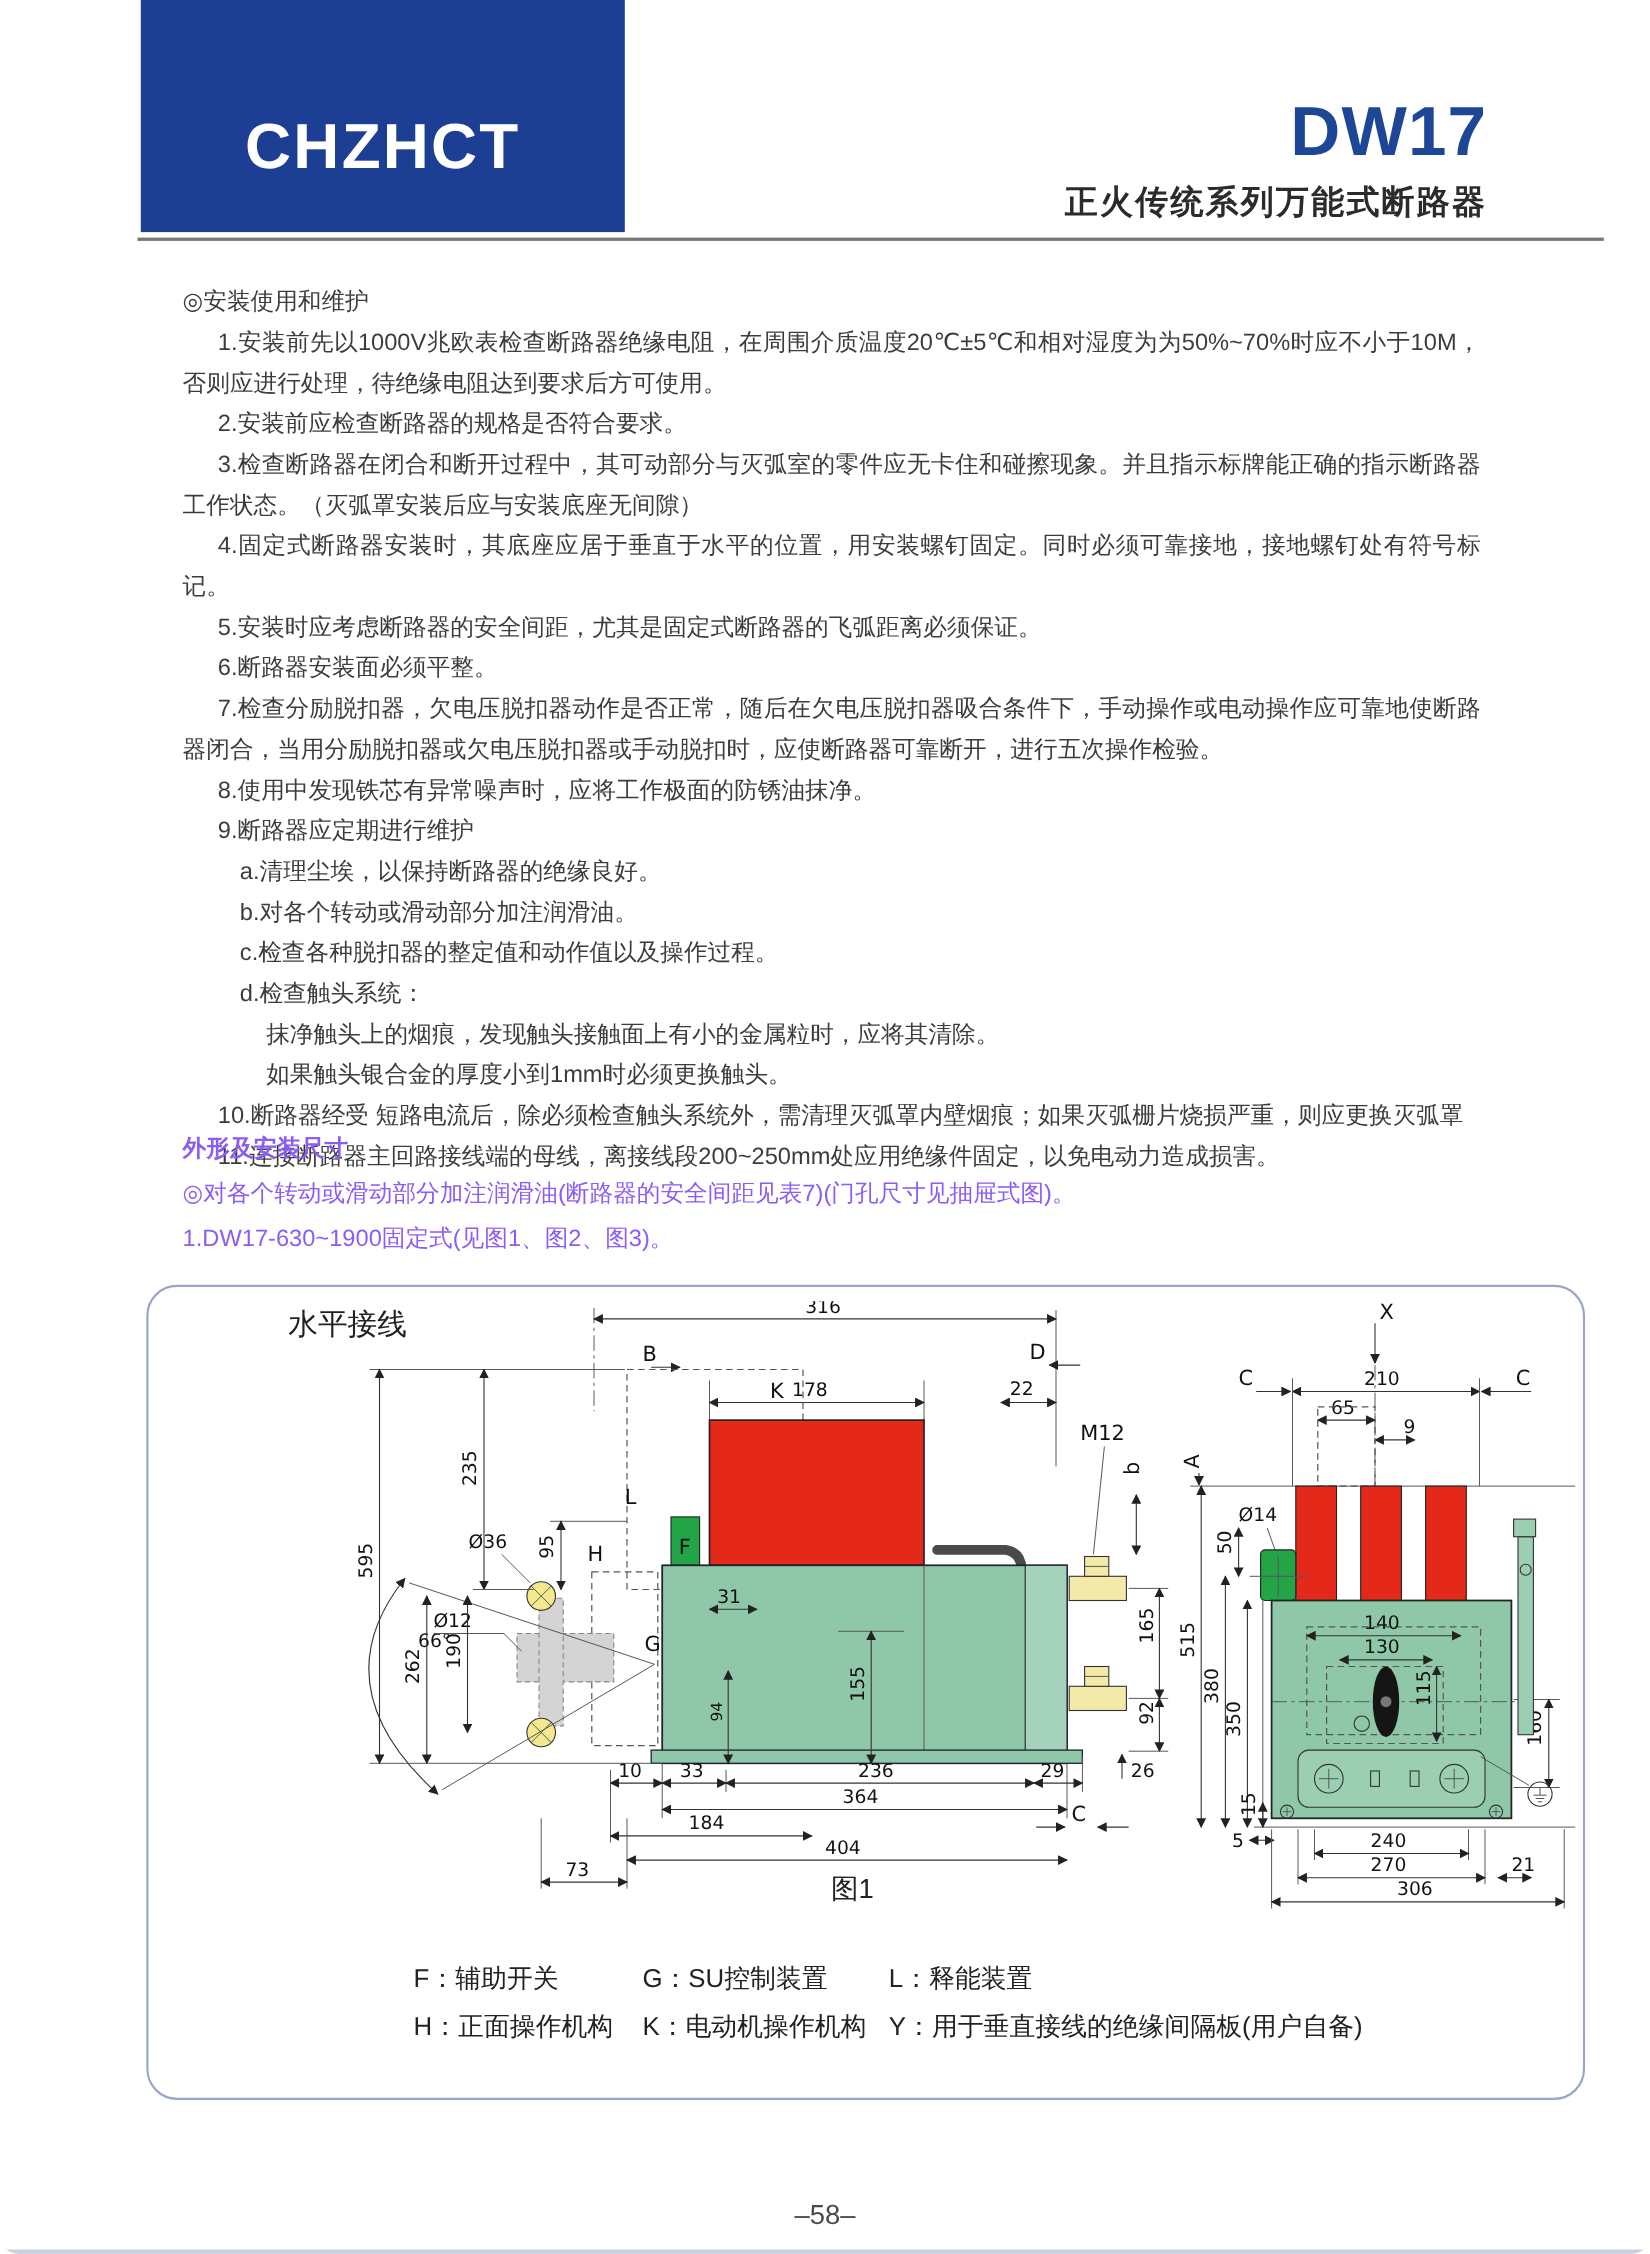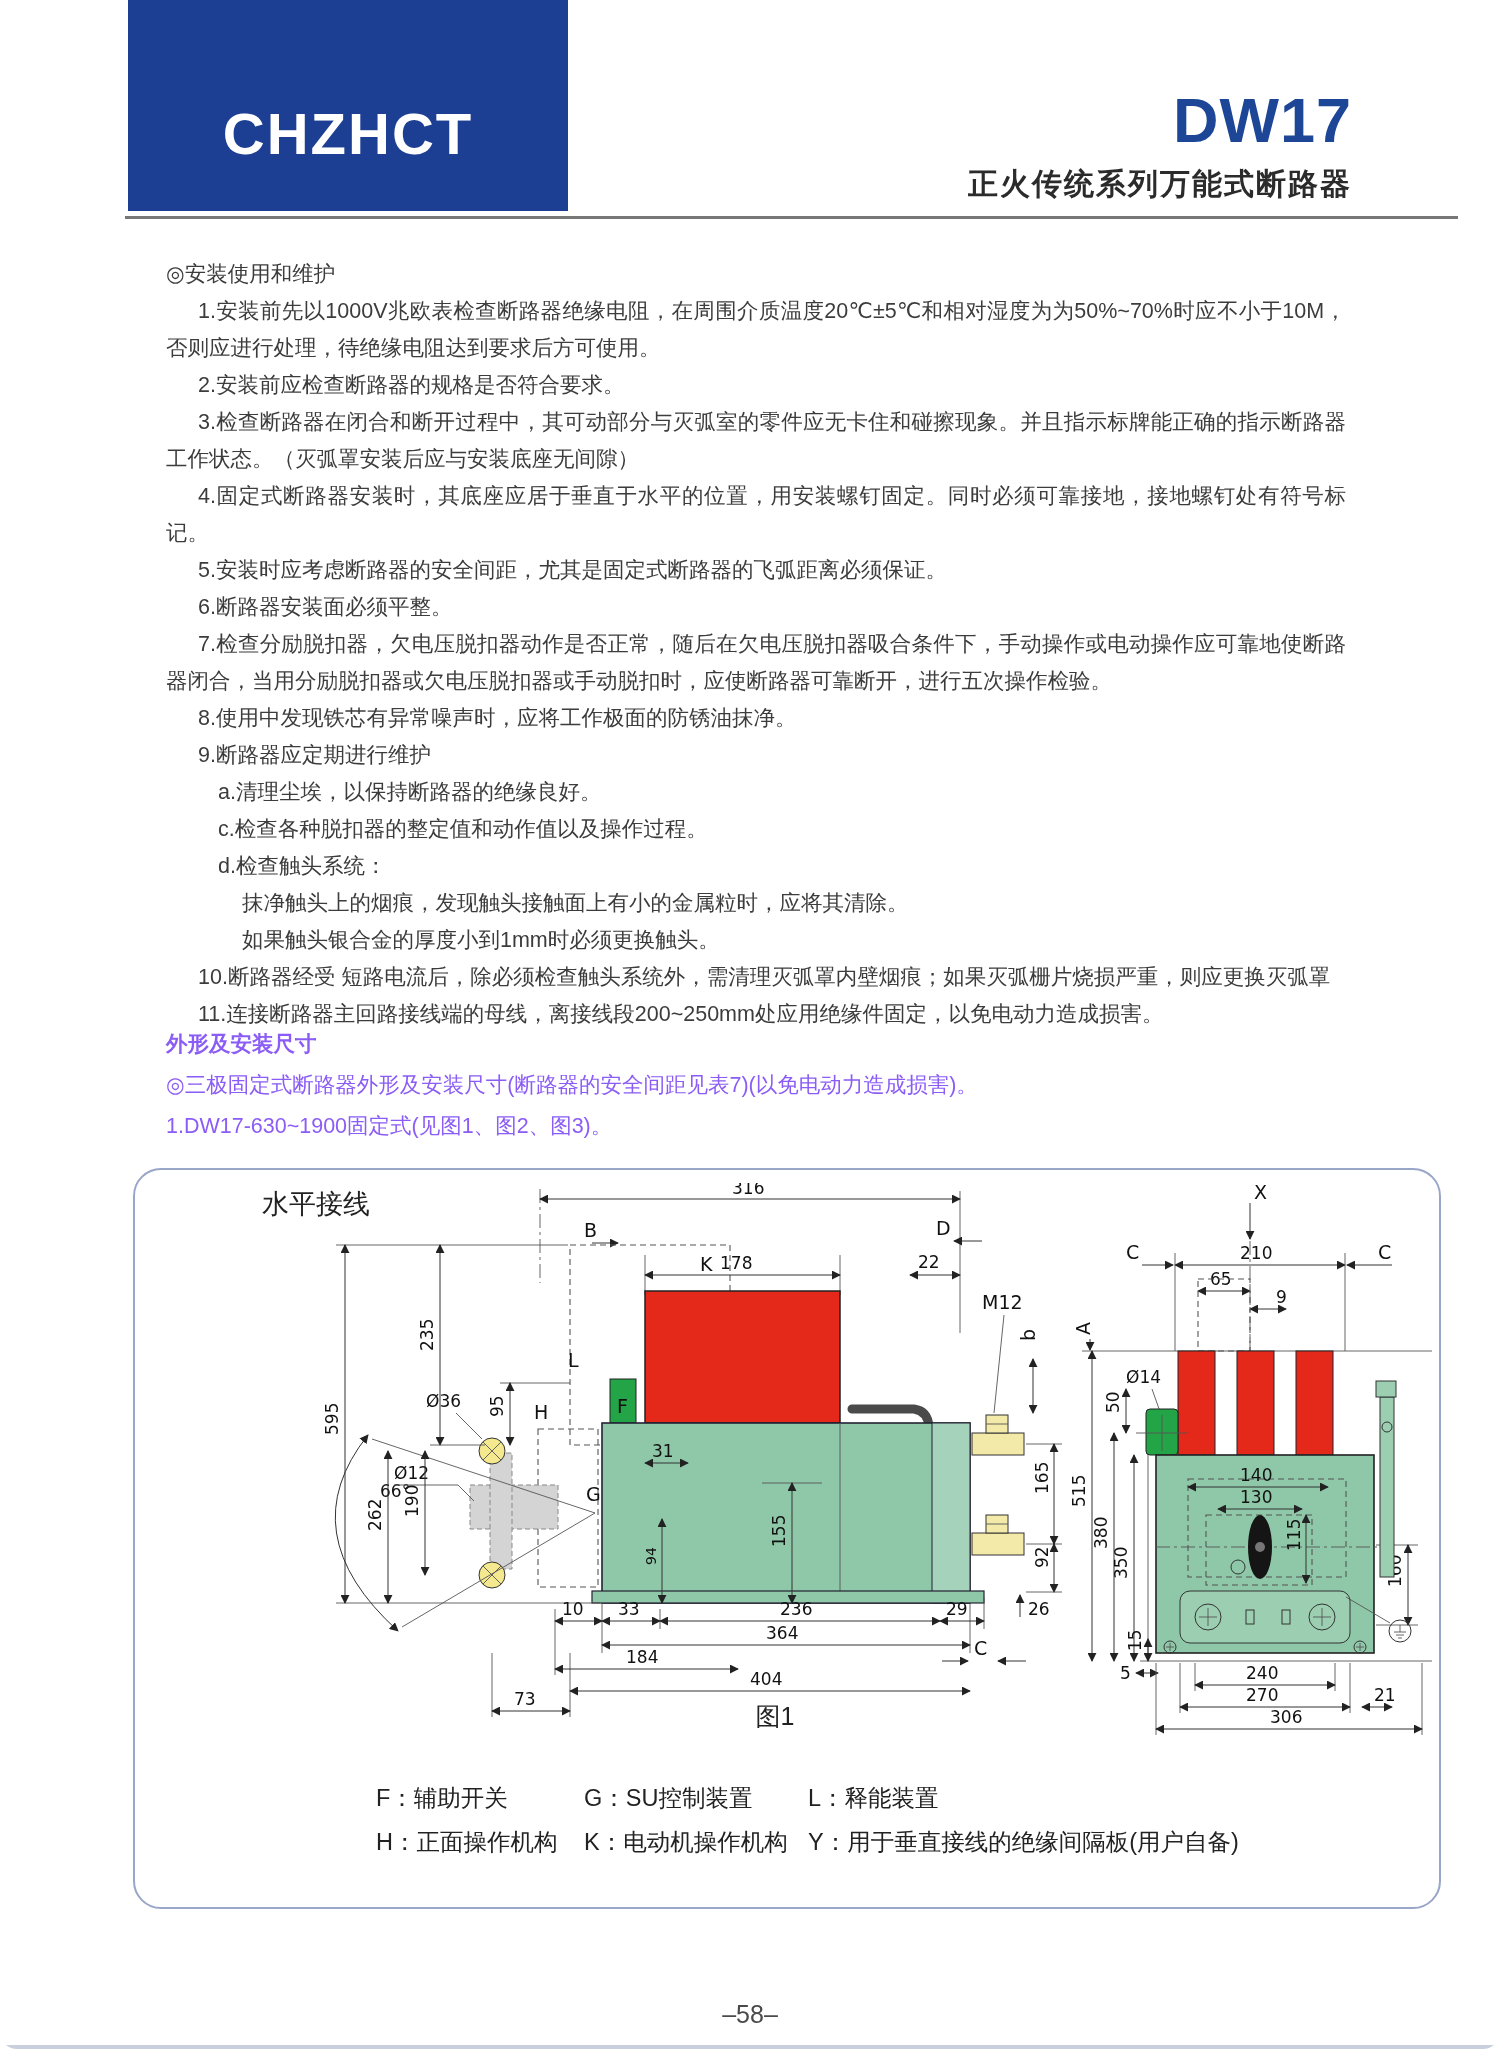--- a/index.html
+++ b/index.html
@@ -60,31 +60,32 @@
     <p class="ind1">1.安装前先以1000V兆欧表检查断路器绝缘电阻，在周围介质温度20℃±5℃和相对湿度为为50%~70%时应不小于10M，否则应进行处理，待绝缘电阻达到要求后方可使用。</p>
     <p class="ind1">2.安装前应检查断路器的规格是否符合要求。</p>
     <p class="ind1">3.检查断路器在闭合和断开过程中，其可动部分与灭弧室的零件应无卡住和碰擦现象。并且指示标牌能正确的指示断路器工作状态。（灭弧罩安装后应与安装底座无间隙）</p>
     <p class="ind1">4.固定式断路器安装时，其底座应居于垂直于水平的位置，用安装螺钉固定。同时必须可靠接地，接地螺钉处有符号标记。</p>
     <p class="ind1">5.安装时应考虑断路器的安全间距，尤其是固定式断路器的飞弧距离必须保证。</p>
     <p class="ind1">6.断路器安装面必须平整。</p>
     <p class="ind1">7.检查分励脱扣器，欠电压脱扣器动作是否正常，随后在欠电压脱扣器吸合条件下，手动操作或电动操作应可靠地使断路器闭合，当用分励脱扣器或欠电压脱扣器或手动脱扣时，应使断路器可靠断开，进行五次操作检验。</p>
     <p class="ind1">8.使用中发现铁芯有异常噪声时，应将工作极面的防锈油抹净。</p>
     <p class="ind1">9.断路器应定期进行维护</p>
     <p class="ind2">a.清理尘埃，以保持断路器的绝缘良好。</p>
+    <p class="ind2">b.对各个转动或滑动部分加注润滑油。</p>
     <p class="ind2">c.检查各种脱扣器的整定值和动作值以及操作过程。</p>
     <p class="ind2">d.检查触头系统：</p>
     <p class="ind3">抹净触头上的烟痕，发现触头接触面上有小的金属粒时，应将其清除。</p>
     <p class="ind3">如果触头银合金的厚度小到1mm时必须更换触头。</p>
     <p class="ind1">10.断路器经受 短路电流后，除必须检查触头系统外，需清理灭弧罩内壁烟痕；如果灭弧栅片烧损严重，则应更换灭弧罩</p>
     <p class="ind1">11.连接断路器主回路接线端的母线，离接线段200~250mm处应用绝缘件固定，以免电动力造成损害。</p>
   </div>
 
   <div class="sect">
     <p class="sect-heading">外形及安装尺寸</p>
-    <p>◎三极固定式断路器外形及安装尺寸(断路器的安全间距见表7)(以免电动力造成损害)。</p>
+    <p>◎对各个转动或滑动部分加注润滑油(断路器的安全间距见表7)(门孔尺寸见抽屉式图)。</p>
     <p>1.DW17-630~1900固定式(见图1、图2、图3)。</p>
   </div>
 
   <div class="figure-box"></div>
   <div class="wiring-label">水平接线</div>
 
   <svg class="fig-svg" width="1295" height="560" viewBox="0 0 1295 560">
     <defs>
       <marker id="ar" viewBox="0 0 10 10" refX="9" refY="5" markerWidth="9" markerHeight="9" orient="auto-start-reverse">
         <path d="M0,0 L10,5 L0,10 z" fill="#222"></path>

